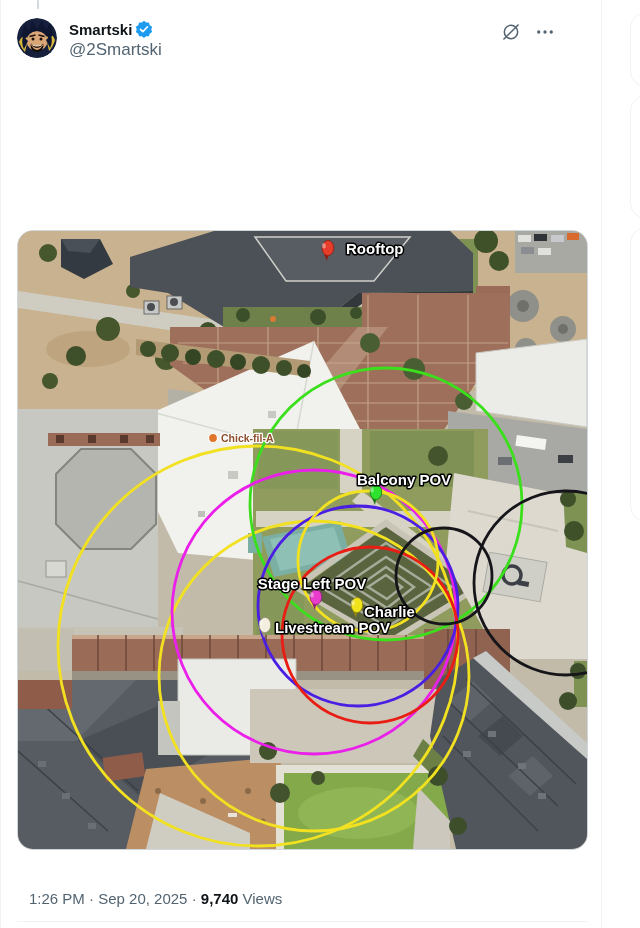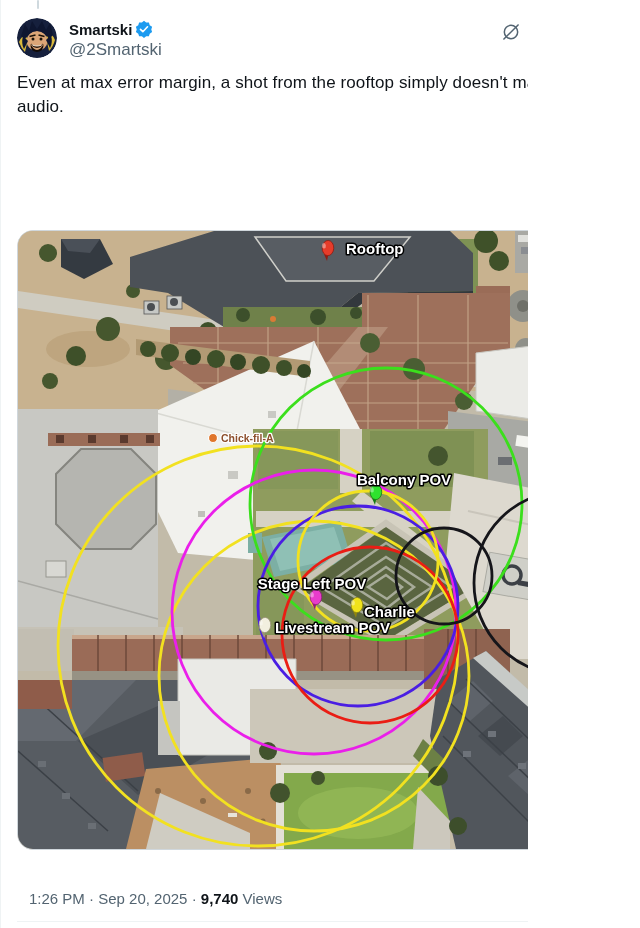--- a/index.html
+++ b/index.html
@@ -1,16 +1,16 @@
 <!DOCTYPE html>
 <html><head>
 <meta charset="utf-8">
 <style>
   html,body{margin:0;padding:0;background:#fff;}
-  #screen{position:relative;width:528px;height:928px;background:#fff;overflow:hidden;
+  #screen{position:relative;width:640px;height:928px;background:#fff;overflow:hidden;
           font-family:"Liberation Sans","DejaVu Sans",sans-serif;color:#0f1419;}
   .column{position:absolute;left:0;top:0;width:602px;height:928px;background:#fff;
           border-left:1px solid #eff3f4;border-right:1px solid #eff3f4;box-sizing:border-box;}
   
   .top-strip{position:absolute;top:0;height:3px;}
   .thread-line{position:absolute;left:36px;top:0;width:2px;height:9px;background:#cfd9de;border-radius:2px;}
   
   .side-card{position:absolute;left:630px;width:90px;border:1px solid #eff3f4;border-radius:16px;background:#fff;}
   
   .avatar{position:absolute;left:16px;top:18px;width:40px;height:40px;border-radius:50%;overflow:hidden;cursor:pointer;}
@@ -89,21 +89,20 @@
         <line x1="3.5" y1="20.5" x2="20.5" y2="3.5" stroke="currentColor" stroke-width="1.8" stroke-linecap="round"></line>
       </svg>
       <svg class="hdr-icon" viewBox="0 0 24 24">
         <circle cx="4.5" cy="12" r="2" fill="currentColor"></circle>
         <circle cx="12" cy="12" r="2" fill="currentColor"></circle>
         <circle cx="19.5" cy="12" r="2" fill="currentColor"></circle>
       </svg>
     </div>
 
     <div class="tweet-body">
-      <p>Even at max error margin, a shot from the rooftop simply doesn't match the audio.</p>
     </div>
 
     <div class="media">
       <svg width="569" height="618" viewBox="0 0 569 618">
 
         <rect width="569" height="618" fill="#c2bba9"></rect>
 
         <g>
           <rect x="0" y="0" width="240" height="178" fill="#c8b28f"></rect>
           <polygon points="0,60 240,95 240,112 0,77" fill="#cfccc1"></polygon>

